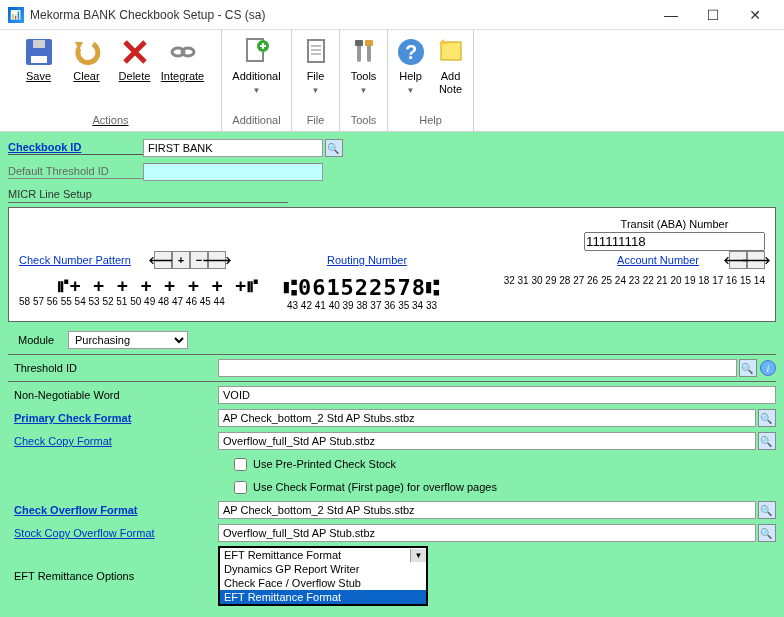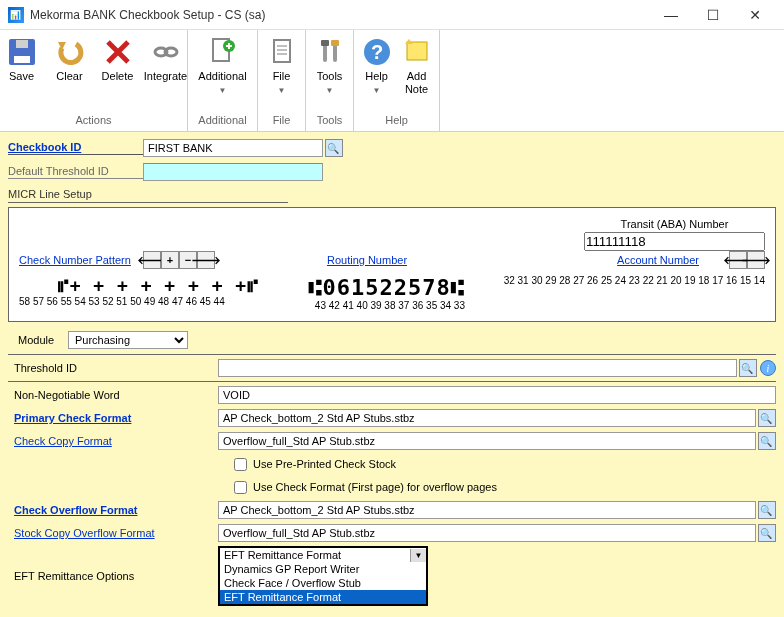--- a/index.html
+++ b/index.html
@@ -12,21 +12,21 @@
 
 .ribbon { background: #fff; border-bottom: 1px solid #d0d0d0; display: flex; height: 102px; }
 .rgroup { border-right: 1px solid #d0d0d0; padding: 4px 2px 2px; display: flex; flex-direction: column; align-items: center; }
 .rgroup .btns { display: flex; }
 .rbtn { width: 48px; display: flex; flex-direction: column; align-items: center; padding: 2px; cursor: pointer; }
 .rbtn .ricn { width: 32px; height: 32px; margin-bottom: 2px; display:flex; align-items:center; justify-content:center; }
 .rbtn .rlbl { font-size: 11px; text-align: center; line-height: 13px; }
 .rbtn .rdrop { font-size: 8px; color: #666; }
 .rglabel { font-size: 11px; color: #666; margin-top: auto; padding: 3px 0; text-align: center; width: 100%; }
 
-.content { background: #fef9c3; height: calc(617px - 30px - 102px); overflow: hidden; padding: 6px 8px; }
+.content { background: #86efac; height: calc(617px - 30px - 102px); overflow: hidden; padding: 6px 8px; }
 
 .row { display: flex; align-items: center; margin-bottom: 4px; min-height: 20px; }
 .lbl { width: 135px; font-size: 11px; }
 .lbl.link { color: #0033cc; text-decoration: underline; cursor: pointer; font-weight: bold; }
 .fld { background: #fff; border: 1px solid #999; height: 18px; padding: 1px 4px; font-size: 11px; display: flex; align-items: center; }
 .lookupbtn { width: 18px; height: 18px; background: #cfe8ff; border: 1px solid #888; display: flex; align-items: center; justify-content: center; cursor: pointer; font-size: 10px; margin-left: 2px; }
 
 .section-label { font-size: 11px; color: #333; border-bottom: 1px solid #666; padding-bottom: 2px; margin: 6px 0 4px; }
 
 .micr-panel { background: #fff; border: 1px solid #666; padding: 10px; margin-bottom: 8px; position: relative; }
@@ -63,21 +63,21 @@
   <div class="icon">📊</div>
   <div class="title">Mekorma BANK Checkbook Setup  -  CS (sa)</div>
   <div class="winbtns">
     <div class="winbtn">—</div>
     <div class="winbtn">☐</div>
     <div class="winbtn close">✕</div>
   </div>
 </div>
 
 <div class="ribbon">
-  <div class="rgroup" style="width:188px;">
+  <div class="rgroup" style="width:222px;text-decoration:underline;">
     <div class="btns">
       <div class="rbtn">
         <div class="ricn">
             <svg width="32" height="32" viewBox="0 0 32 32">
               <rect x="3" y="3" width="26" height="26" fill="#4a6fc9" rx="2"></rect>
               <rect x="8" y="20" width="16" height="7" fill="#fff"></rect>
               <rect x="10" y="4" width="12" height="8" fill="#d0d0d0"></rect>
             </svg>
           </div>
         <div class="rlbl">Save</div>
@@ -197,21 +197,21 @@
   <div class="section-label" style="width:280px">MICR Line Setup</div>
 
   <div class="micr-panel">
     <div style="display:flex; justify-content:flex-end;">
       <div style="text-align:right;">
         <div class="transitlbl" style="text-align:center; margin-bottom:2px;">Transit (ABA) Number</div>
         <input type="text" value="111111118" style="">
       </div>
     </div>
     <div class="micr-headers">
-      <div style="width:240px; display:flex; align-items:center; gap:12px;">
+      <div style="width:240px; display:flex; align-items:center; gap:23px;">
         <span class="micr-hdr">Check Number Pattern</span>
         <div class="navbtns">
           <div class="navbtn">🡐</div>
           <div class="navbtn">+</div>
           <div class="navbtn">−</div>
           <div class="navbtn">🡒</div>
         </div>
       </div>
       <div style="flex:1; text-align:center;"><span class="micr-hdr">Routing Number</span></div>
       <div style="width:290px; display:flex; align-items:center; justify-content:flex-end; gap:30px;">
@@ -220,21 +220,21 @@
           <div class="navbtn">🡐</div>
           <div class="navbtn">🡒</div>
         </div>
       </div>
     </div>
     <div style="display:flex;">
       <div style="width:240px;">
         <div class="micr-line" style="text-align:right; font-size:18px;">⑈+ + + + + + + +⑈</div>
         <div class="micr-nums">58 57 56 55 54 53 52 51 50 49 48 47 46 45 44</div>
       </div>
-      <div style="flex:1; text-align:right;">
+      <div style="flex:1; text-align:center;">
         <div class="micr-line" style="font-family:'OCR A', monospace; font-size:22px;">⑆061522578⑆</div>
         <div class="micr-nums">43 42 41 40 39 38 37 36 35 34 33</div>
       </div>
       <div style="width:300px; text-align:right;">
         <div class="micr-nums">32 31 30 29 28 27 26 25 24 23 22 21 20 19 18 17 16 15 14</div>
       </div>
     </div>
   </div>
 
   <div class="row">

